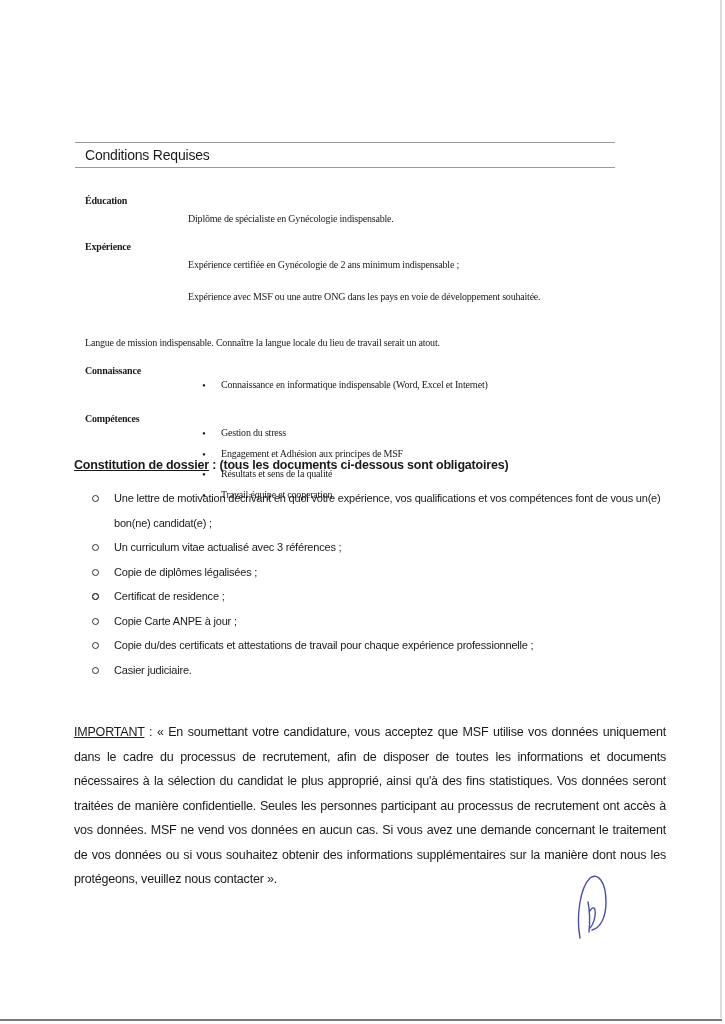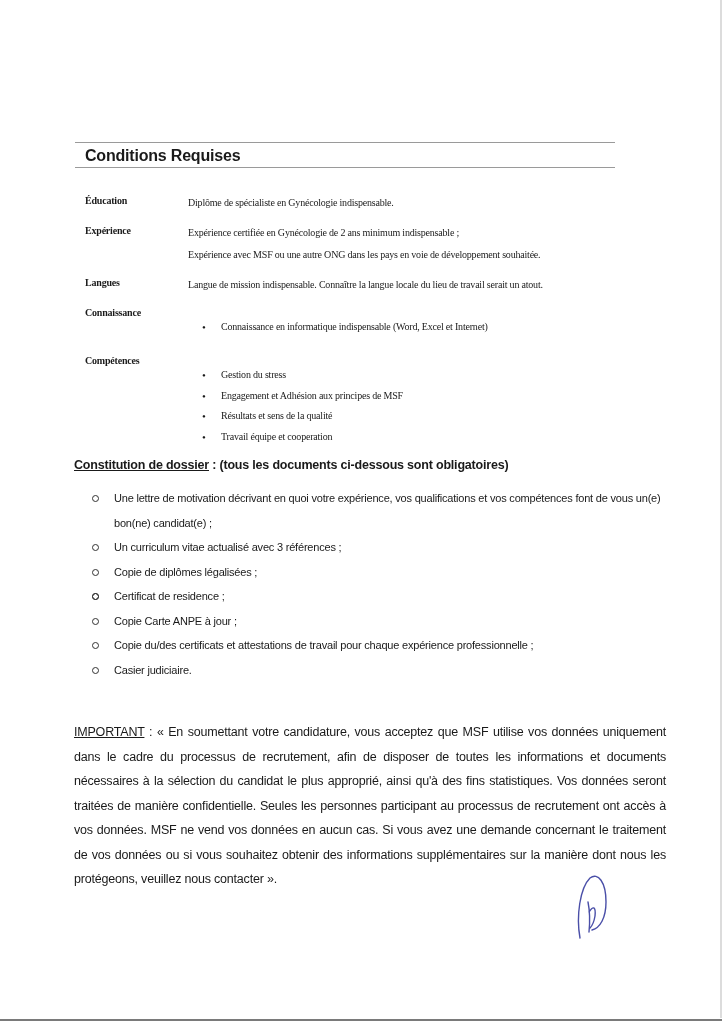--- a/index.html
+++ b/index.html
@@ -14,30 +14,30 @@
     }
     .page-edge-bottom {
       position: absolute; left: 0; bottom: 3px; width: 722px; height: 2px;
       background: #7a7a7a;
     }
     .rule {
       position: absolute; left: 75px; width: 540px; height: 1px; background: #9a9a9a;
     }
     .section-title {
       position: absolute; left: 85px; top: 147px;
-      font-size: 16px; font-weight: bold; letter-spacing: -0.2px;
+      font-size: 14px; font-weight: normal; letter-spacing: -0.2px;
     }
     .req {
       position: absolute; left: 85px; top: 195px; width: 530px;
       font-size: 10px; letter-spacing: -0.2px; font-family: Liberation Serif, serif;
     }
     .req-row { display: flex; margin-bottom: 8px; }
     .req-label { width: 103px; font-weight: bold; flex-shrink: 0; }
     .req-body { flex: 1; }
-    .req-body p { margin: 0 0 6px 0; line-height: 16px; text-align: justify; }
+    .req-body p { margin: 16px 0 6px 0; line-height: 16px; text-align: justify; }
     .bullets { list-style: none; margin: 12px; padding: 0; }
     .bullets li { position: relative; padding-left: 21px; line-height: 16px; margin-bottom: 4.5px; }
     .bullets li::before {
       content: "\2022"; position: absolute; left: 2px; top: 0; font-size: 11px;
     }
     .dossier-title {
       position: absolute; left: 74px; top: 458px;
       font-size: 12.5px; font-weight: bold; letter-spacing: -0.2px;
     }
     .dossier-title .u { text-decoration: underline; }
@@ -79,21 +79,20 @@
       </div>
   </div>
   <div class="req-row">
     <div class="req-label">Expérience</div>
     <div class="req-body">
       <p>Expérience certifiée en Gynécologie de 2 ans minimum indispensable ;</p>
       <p>Expérience avec MSF ou une autre ONG dans les pays en voie de développement souhaitée.</p>
     </div>
   </div>
   <div class="req-row">
-    <div class="req-label">Langues</div>
     <div class="req-body">
         <p>Langue de mission indispensable. Connaître la langue locale du lieu de travail serait un atout.</p>
       </div>
   </div>
   <div class="req-row">
     <div class="req-label">Connaissance</div>
     <div class="req-body">
       <ul class="bullets">
         <li>Connaissance en informatique indispensable (Word, Excel et Internet)</li>
       </ul>

